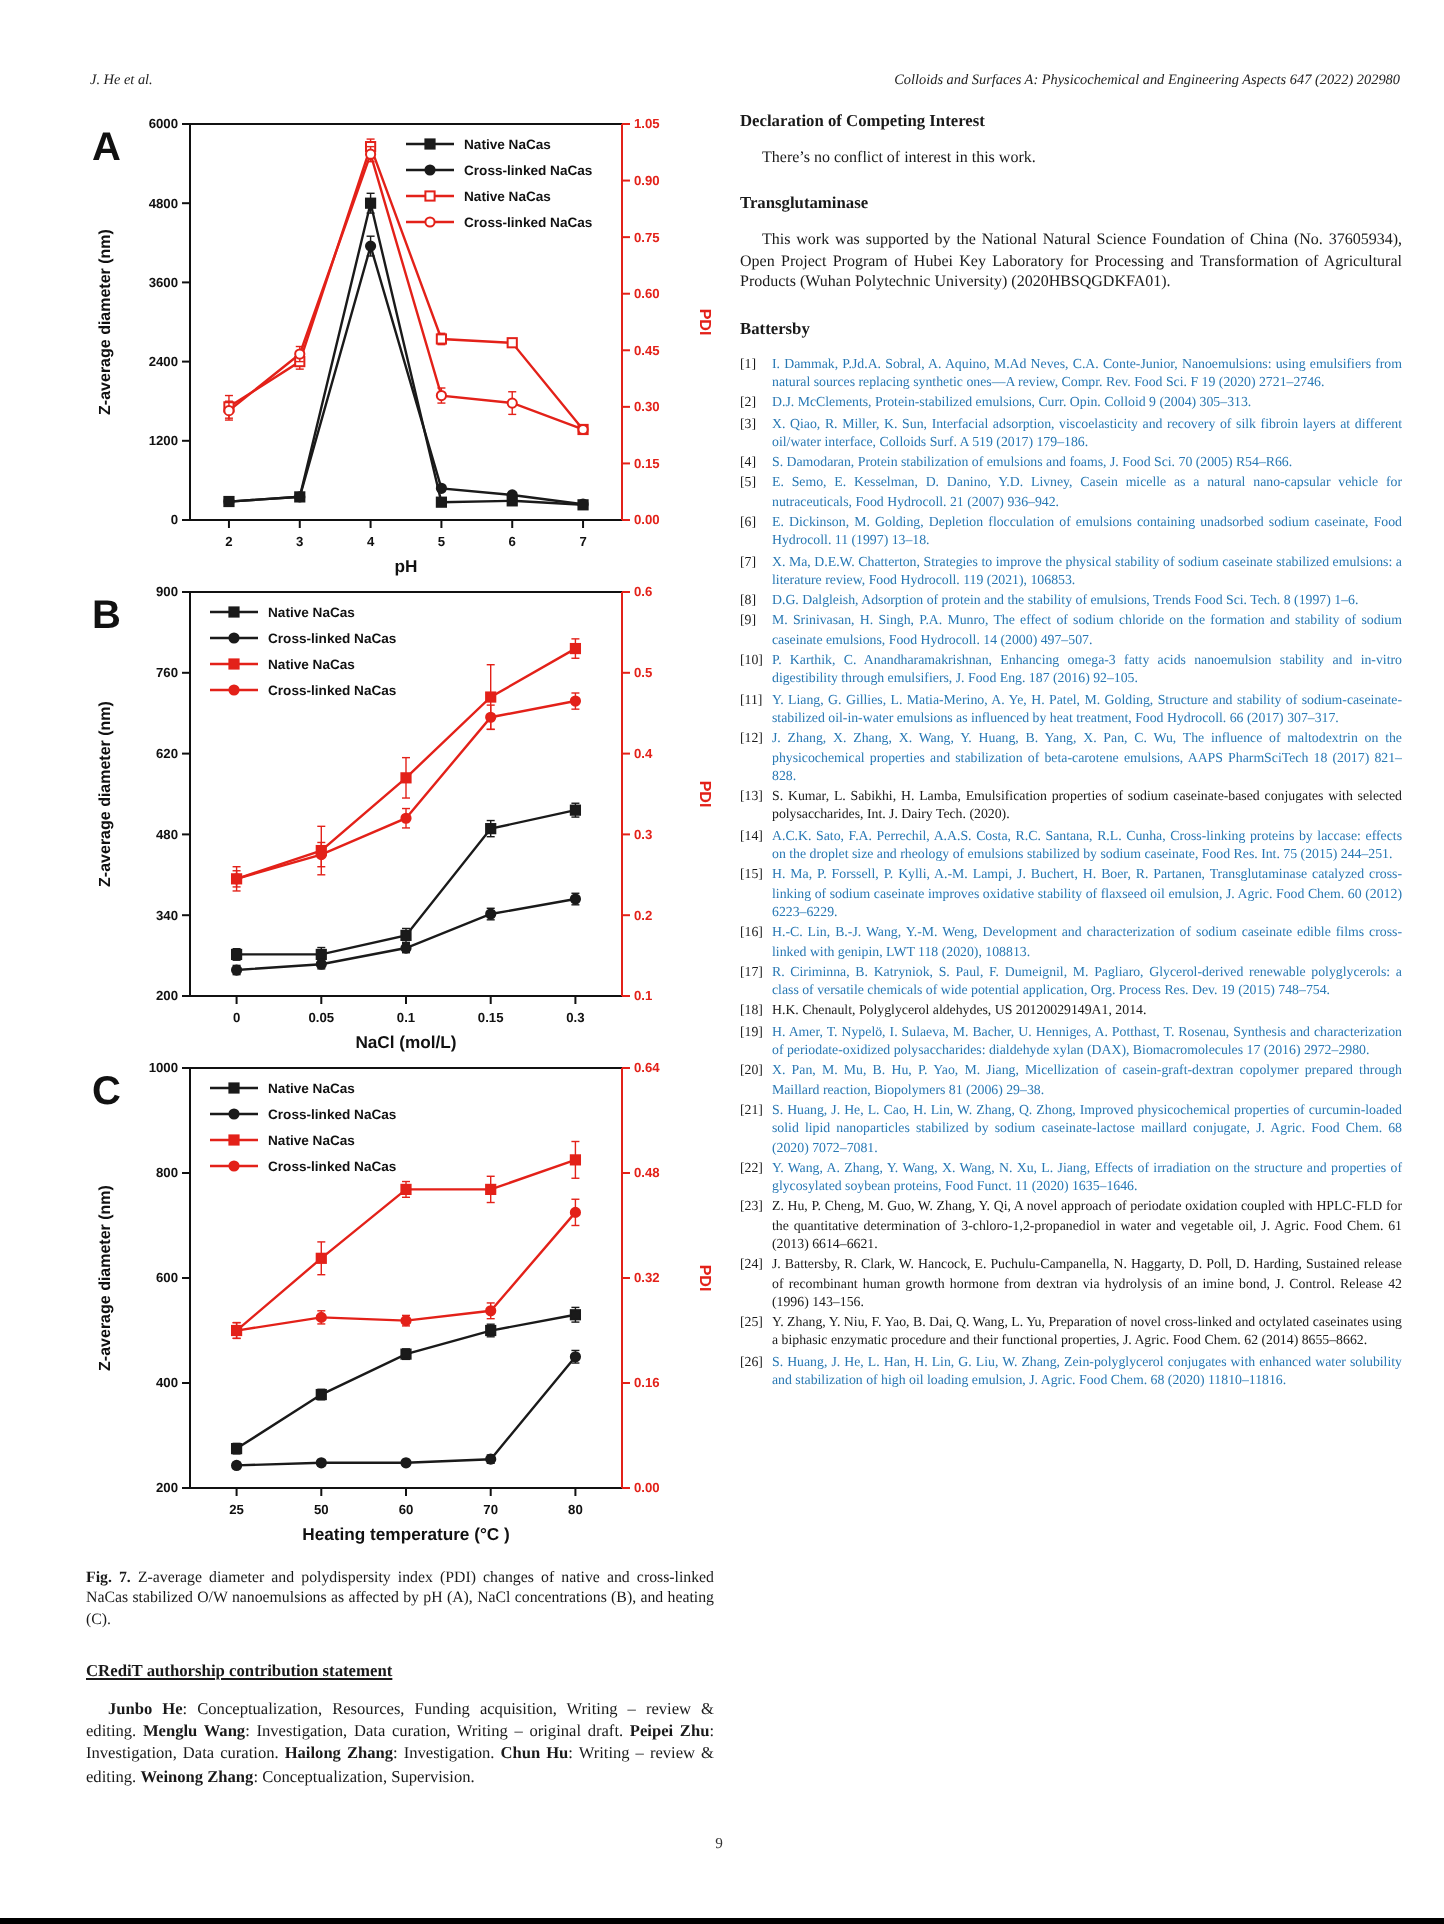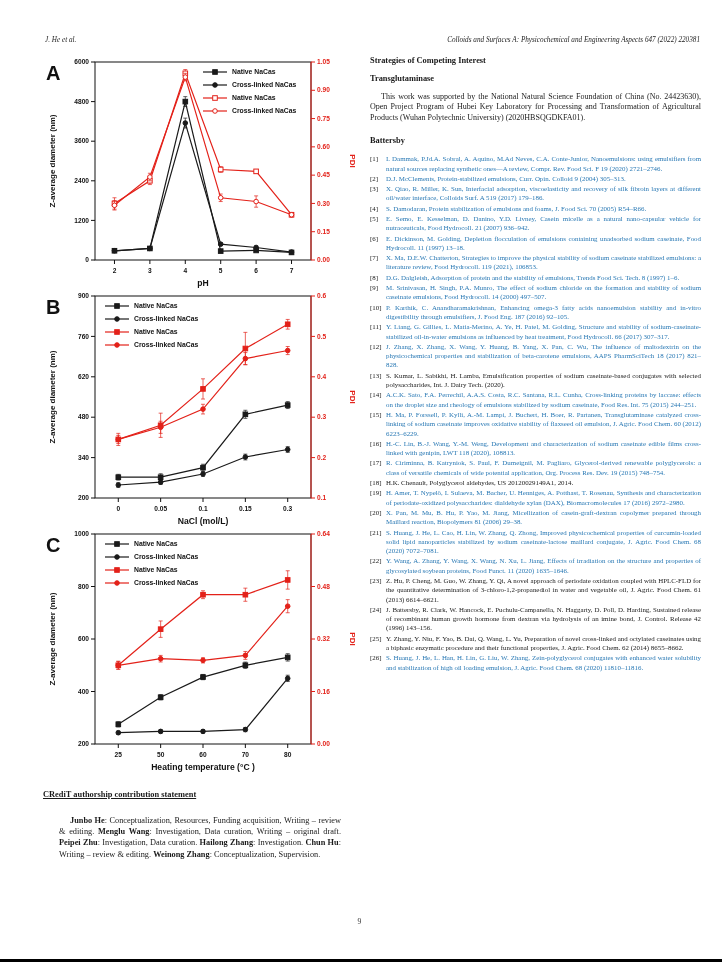--- a/index.html
+++ b/index.html
@@ -16,36 +16,36 @@
   .al{font-size:8px;font-weight:bold;}
   .al.r{fill:#e32119;}
   .xl{font-size:8.6px;font-weight:bold;}
   .lg{font-size:6.8px;font-weight:bold;}
   .pl{font-size:20px;font-weight:bold;}
   .caption{margin-top:10px;font-size:7.9px;line-height:10.3px;text-align:justify;}
   h2{font-size:8.4px;font-weight:bold;margin:0;}
   .col-right h2{margin:0 0 9px 0;}
   .col-left h2{margin:16px 0 9px 0;text-decoration:underline;}
   .para{font-size:8px;line-height:10.4px;margin:0 0 13px 0;text-align:justify;text-indent:11px;}
-  .credit{font-size:8.3px;line-height:11.2px;text-align:justify;text-indent:11px;margin:16px;font-family:Liberation Serif, serif;}
+  .credit{font-size:8.3px;line-height:11.2px;text-align:justify;text-indent:11px;margin:0;font-family:Liberation Serif, serif;}
   .ref-list{margin-top:2px;}
   .ref{display:flex;font-size:6.9px;line-height:9.3px;margin-bottom:1px;}
   .ref-num{flex:none;width:16px;color:#1a1a1a;}
   .ref-text{flex:1;text-align:justify;}
   .ref-text.link{color:#2878b4;}
   .pagenum{position:absolute;left:0;width:719px;top:917px;text-align:center;font-size:7.6px;color:#333;}
 </style>
 </head>
 <body>
 
 <div class="page">
 
   <div class="header">
     <span>J. He et al.</span>
-    <span>Colloids and Surfaces A: Physicochemical and Engineering Aspects 647 (2022) 220381</span>
+    <span>Colloids and Surfaces A: Physicochemical and Engineering Aspects 647 (2022) 202980</span>
   </div>
 
   <div class="col-left">
     <figure>
       <svg id="chart-0" width="314" height="234">
           <rect x="52" y="6" width="216" height="198" fill="none" stroke="#111" stroke-width="1"></rect>
           <line x1="268" y1="6" x2="268" y2="204" stroke="#e32119" stroke-width="1"></line>
           <line x1="48" y1="204" x2="52" y2="204" stroke="#111" stroke-width="1"></line>
           <text x="46" y="206.2" text-anchor="end" class="tk">0</text>
           <line x1="48" y1="164.4" x2="52" y2="164.4" stroke="#111" stroke-width="1"></line>
@@ -468,29 +468,31 @@
           <circle cx="74" cy="29" r="2.3" fill="#1a1a1a" stroke="#1a1a1a" stroke-width="1"></circle>
           <text x="91" y="31.4" class="lg">Cross-linked NaCas</text>
           <line x1="62" y1="42" x2="86" y2="42" stroke="#e32119" stroke-width="1.2"></line>
           <rect x="71.7" y="39.7" width="4.6" height="4.6" fill="#e32119" stroke="#e32119" stroke-width="1"></rect>
           <text x="91" y="44.4" class="lg">Native NaCas</text>
           <line x1="62" y1="55" x2="86" y2="55" stroke="#e32119" stroke-width="1.2"></line>
           <circle cx="74" cy="55" r="2.3" fill="#e32119" stroke="#e32119" stroke-width="1"></circle>
           <text x="91" y="57.4" class="lg">Cross-linked NaCas</text>
           <text x="3" y="24" class="pl">C</text>
         </svg>
+      <figcaption class="caption"><b>Fig. 7.</b><span> Z-average diameter and polydispersity index (PDI) changes of native and cross-linked NaCas stabilized O/W nanoemulsions as affected by pH (A), NaCl concentrations (B), and heating (C).</span></figcaption>
     </figure>
     <h2>CRediT authorship contribution statement</h2>
     <p class="credit" id="credit-para"><b>Junbo He</b>: Conceptualization, Resources, Funding acquisition, Writing – review &amp; editing. <b>Menglu Wang</b>: Investigation, Data curation, Writing – original draft. <b>Peipei Zhu</b>: Investigation, Data curation. <b>Hailong Zhang</b>: Investigation. <b>Chun Hu</b>: Writing – review &amp; editing. <b>Weinong Zhang</b>: Conceptualization, Supervision.</p>
   </div>
 
   <div class="col-right">
-    <h2>Strategies of Competing Interest</h2>
+    <h2>Declaration of Competing Interest</h2>
+    <p class="para">There’s no conflict of interest in this work.</p>
     <h2>Transglutaminase</h2>
-    <p class="para">This work was supported by the National Natural Science Foundation of China (No. 24423630), Open Project Program of Hubei Key Laboratory for Processing and Transformation of Agricultural Products (Wuhan Polytechnic University) (2020HBSQGDKFA01).</p>
+    <p class="para">This work was supported by the National Natural Science Foundation of China (No. 37605934), Open Project Program of Hubei Key Laboratory for Processing and Transformation of Agricultural Products (Wuhan Polytechnic University) (2020HBSQGDKFA01).</p>
     <h2>Battersby</h2>
     <div class="ref-list" id="ref-list">
         <div class="ref">
           <span class="ref-num">[1]</span>
           <span class="ref-text link">I. Dammak, P.Jd.A. Sobral, A. Aquino, M.Ad Neves, C.A. Conte-Junior, Nanoemulsions: using emulsifiers from natural sources replacing synthetic ones—A review, Compr. Rev. Food Sci. F 19 (2020) 2721–2746.</span>
         </div>
         <div class="ref">
           <span class="ref-num">[2]</span>
           <span class="ref-text link">D.J. McClements, Protein-stabilized emulsions, Curr. Opin. Colloid 9 (2004) 305–313.</span>
         </div>

